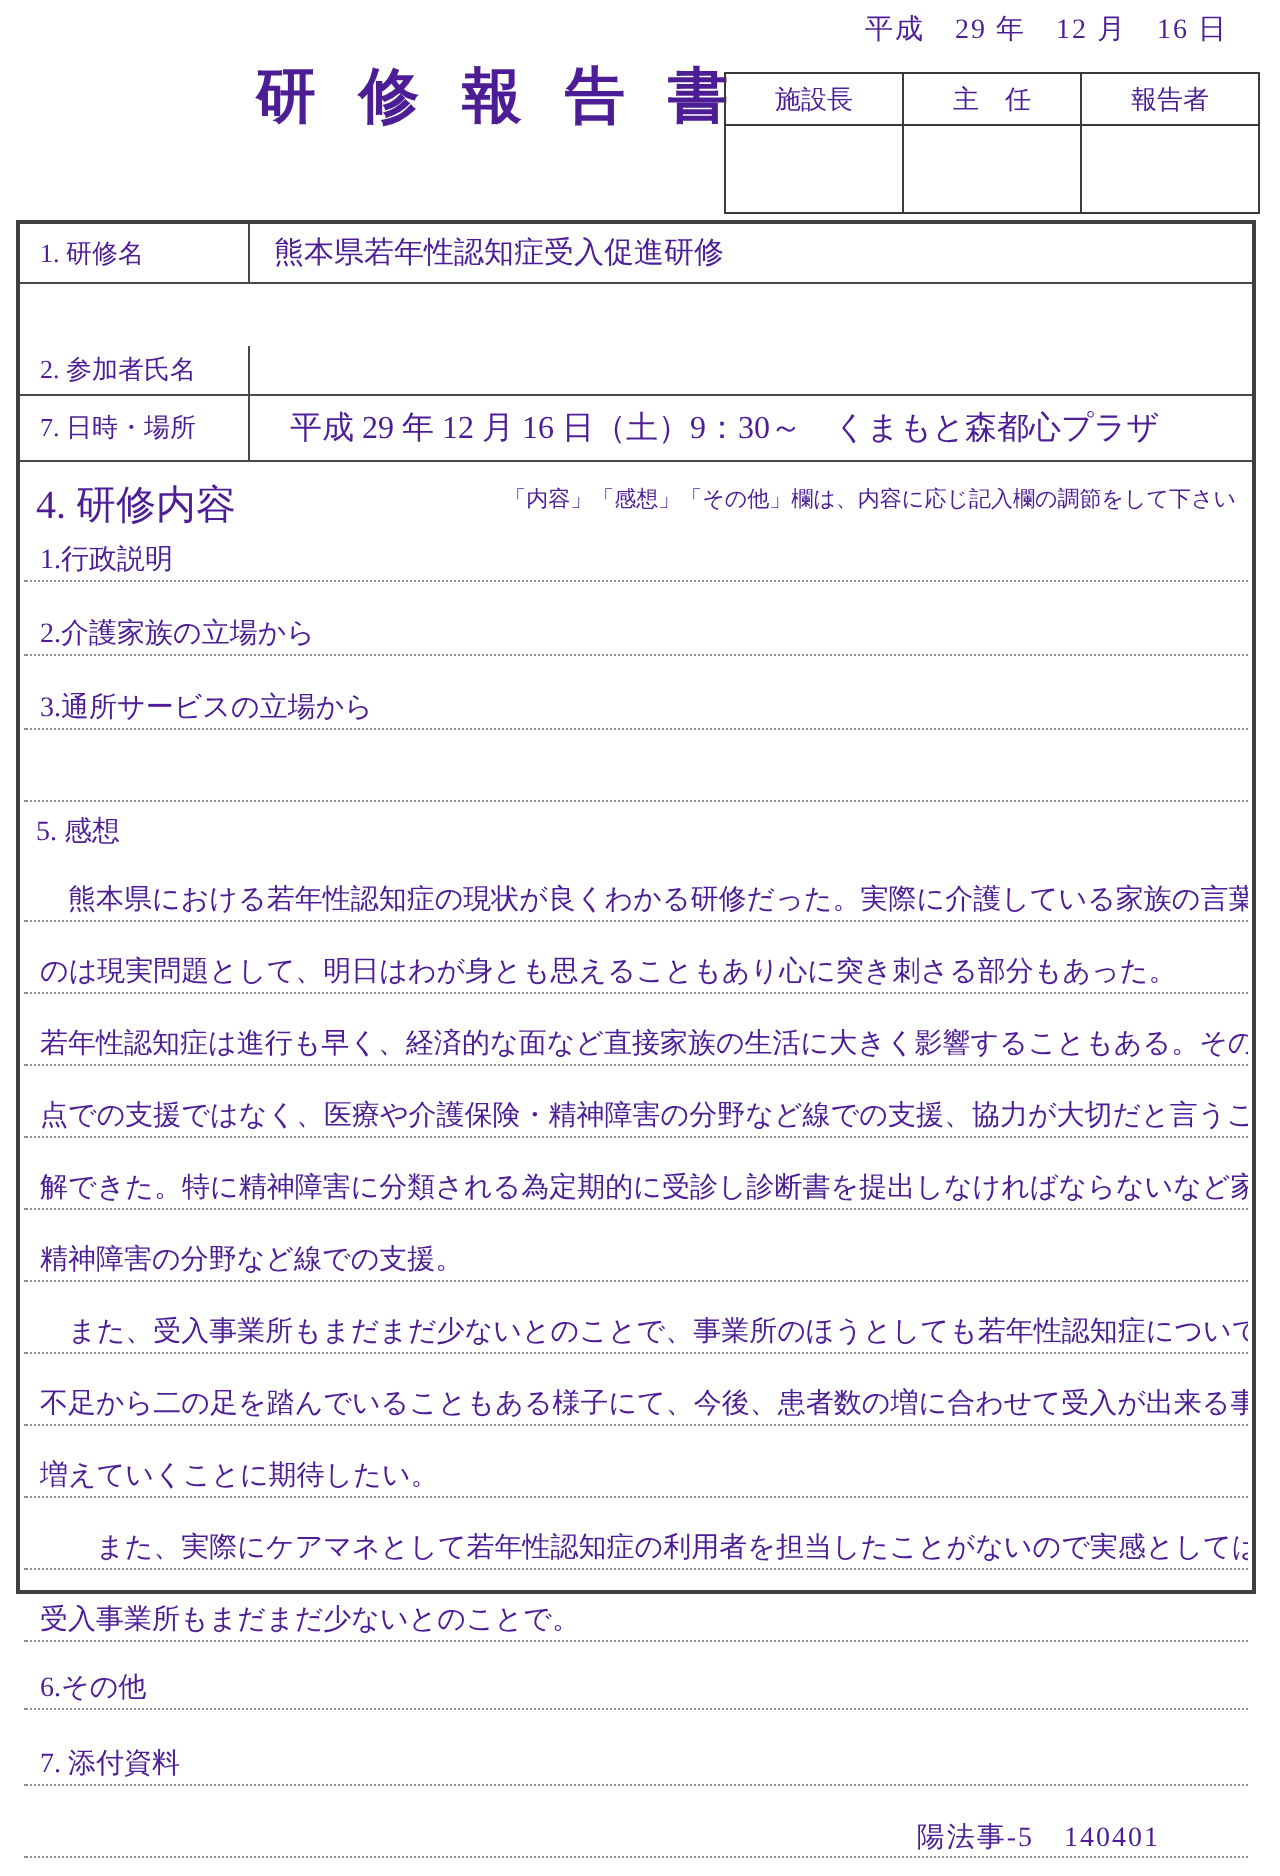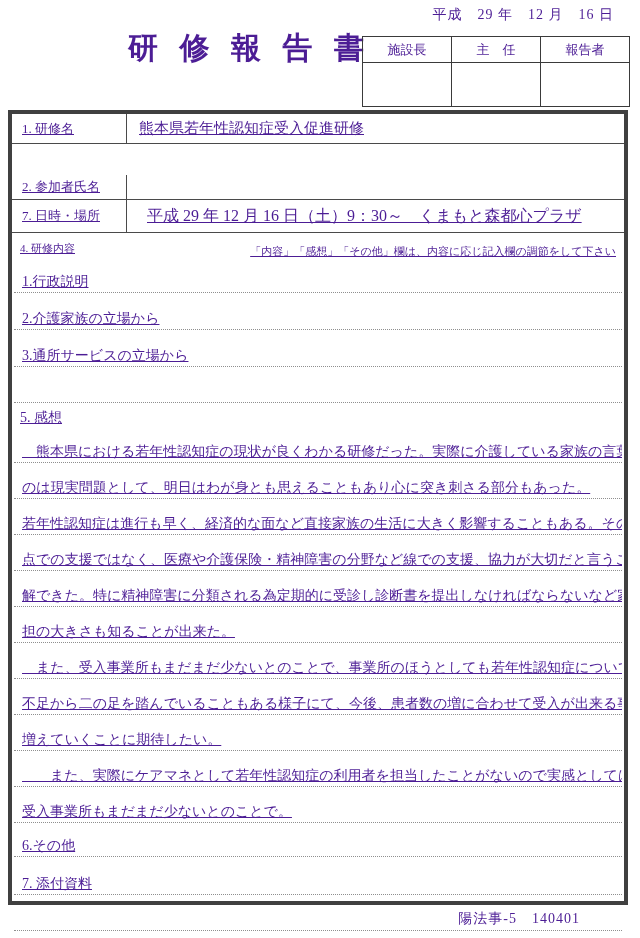--- a/index.html
+++ b/index.html
@@ -20,43 +20,43 @@
     position:absolute;top:36px;right:10px;border-collapse:collapse;
   }
   table.approval th,table.approval td{
     border:1px solid #3a3a3a;width:56px;text-align:center;
   }
   table.approval th{
     font-size:13px;font-weight:normal;height:25px;padding:0 16px;white-space:nowrap;
   }
   table.approval td{height:41px;}
   .main-table{
-    position:absolute;left:8px;top:110px;width:620px;height:795px;
-    border:4px solid #404040;box-sizing:border-box;text-decoration:underline;
+    position:absolute;left:8px;top:110px;width:620px;height:687px;
+    border:2px solid #404040;box-sizing:border-box;
   }
   .frow{display:flex;border-bottom:1px solid #4a4a4a;box-sizing:border-box;}
   .frow .label{
     width:115px;border-right:1px solid #4a4a4a;box-sizing:border-box;
     font-size:13px;display:flex;align-items:center;padding-left:10px;white-space:nowrap;
   }
   .frow .value{
     flex:1;display:flex;align-items:center;white-space:nowrap;overflow:hidden;
   }
   .r1{height:30px;}
   .r2{height:25px;margin-top:31px;}
   .r3{height:33px;}
   .r1 .value{font-size:15px;padding-left:12px;}
   .r2 .value{font-size:14px;padding-left:12px;}
   .r3 .value{font-size:16px;padding-left:20px;}
   .bigcell{height:703px;box-sizing:border-box;}
   .sec4-head{
     height:26px;box-sizing:border-box;display:flex;justify-content:space-between;
     align-items:flex-start;padding:8px 8px 0 8px;
   }
-  .sec4-head .hd{font-size:11px;white-space:nowrap;}
+  .sec4-head .hd{font-size:20px;white-space:nowrap;}
   .sec4-head .note{font-size:11px;padding-top:3px;white-space:nowrap;}
   .sec5-head{
     height:24px;box-sizing:border-box;font-size:14px;padding:6px 0 0 8px;
   }
   .dl{
     border-bottom:1px dotted #8f8f8f;display:flex;align-items:flex-end;
     padding:0 2px 1px 8px;box-sizing:border-box;font-size:14px;
     white-space:nowrap;overflow:hidden;margin:0 2px;
   }
   .h34{height:34px}.h36{height:36px}.h37{height:37px}.h38{height:38px}
@@ -118,21 +118,21 @@
       <div class="dl h37">3.通所サービスの立場から</div>
       <div class="dl h36"></div>
 
       <div class="sec5-head">5. 感想</div>
 
       <div class="dl h36">　熊本県における若年性認知症の現状が良くわかる研修だった。実際に介護している家族の言葉という</div>
       <div class="dl h36">のは現実問題として、明日はわが身とも思えることもあり心に突き刺さる部分もあった。</div>
       <div class="dl h36">若年性認知症は進行も早く、経済的な面など直接家族の生活に大きく影響することもある。その時々の</div>
       <div class="dl h36">点での支援ではなく、医療や介護保険・精神障害の分野など線での支援、協力が大切だと言うことも理</div>
       <div class="dl h36">解できた。特に精神障害に分類される為定期的に受診し診断書を提出しなければならないなど家族の負</div>
-      <div class="dl h36">担の大きさも知ることが出来た。</div>
+      <div class="dl h36">精神障害の分野など線での支援。</div>
       <div class="dl h36">　また、受入事業所もまだまだ少ないとのことで、事業所のほうとしても若年性認知症についての知識</div>
       <div class="dl h36">不足から二の足を踏んでいることもある様子にて、今後、患者数の増に合わせて受入が出来る事業所が</div>
       <div class="dl h36">増えていくことに期待したい。</div>
       <div class="dl h36">　　また、実際にケアマネとして若年性認知症の利用者を担当したことがないので実感としては薄いが、</div>
       <div class="dl h36">受入事業所もまだまだ少ないとのことで。</div>
 
       <div class="dl h34">6.その他</div>
       <div class="dl h38">7. 添付資料</div>
       <div class="dl h36"></div>
 

